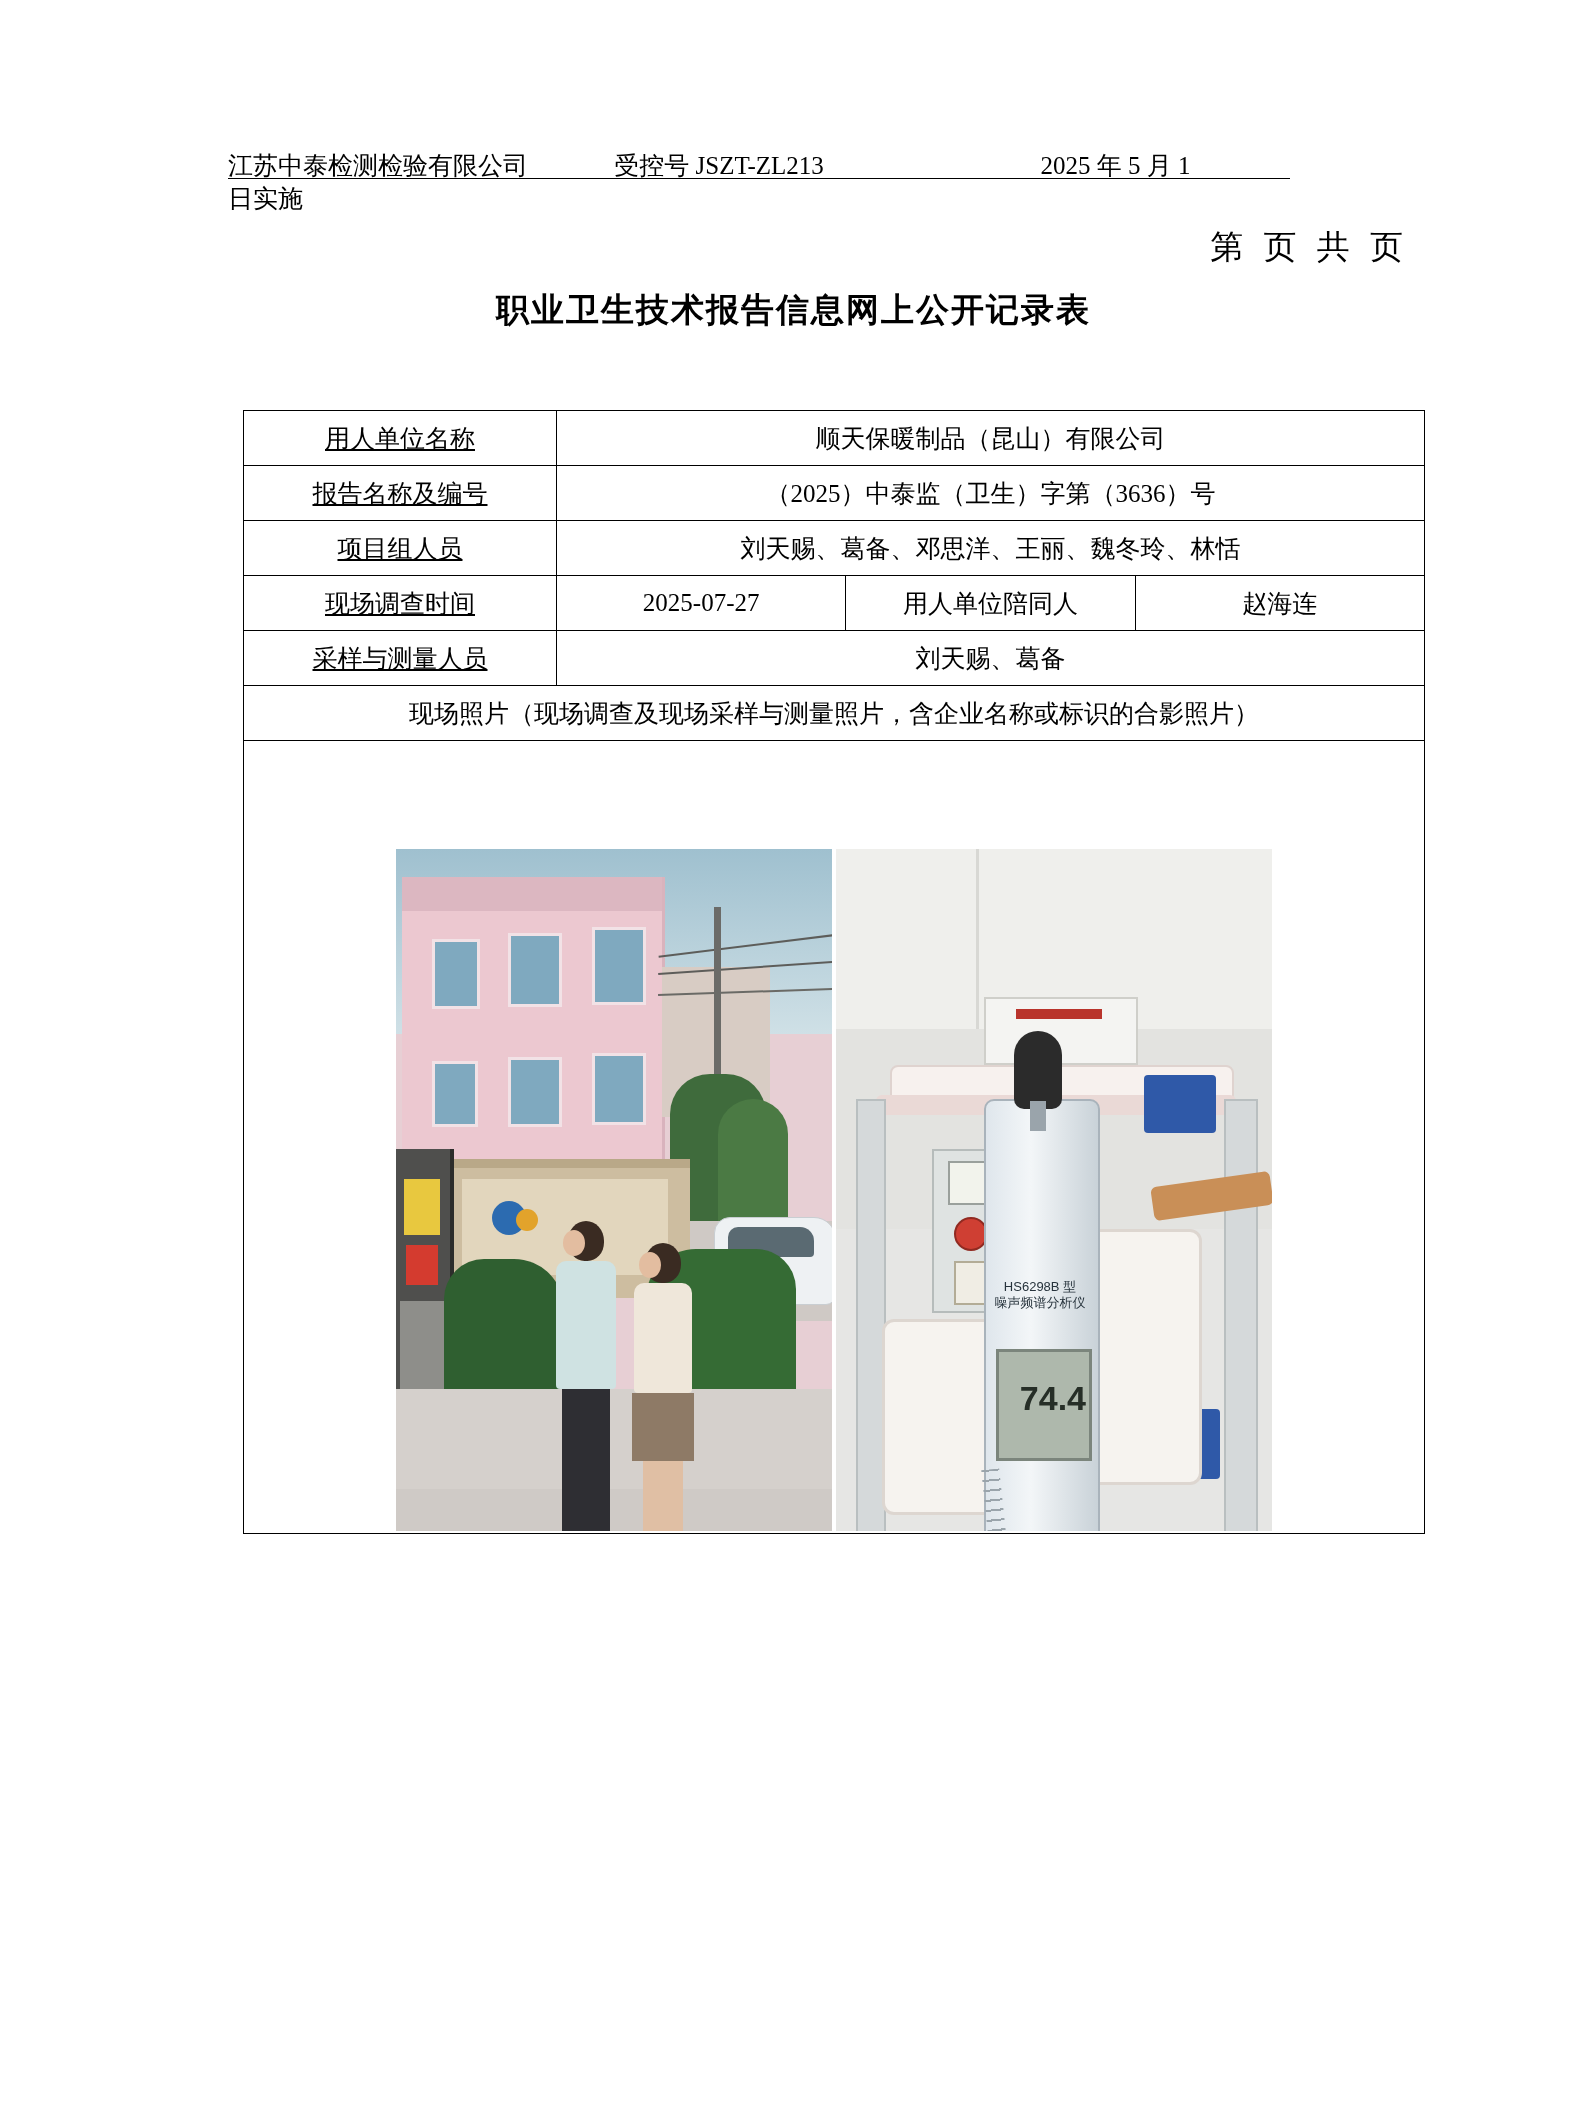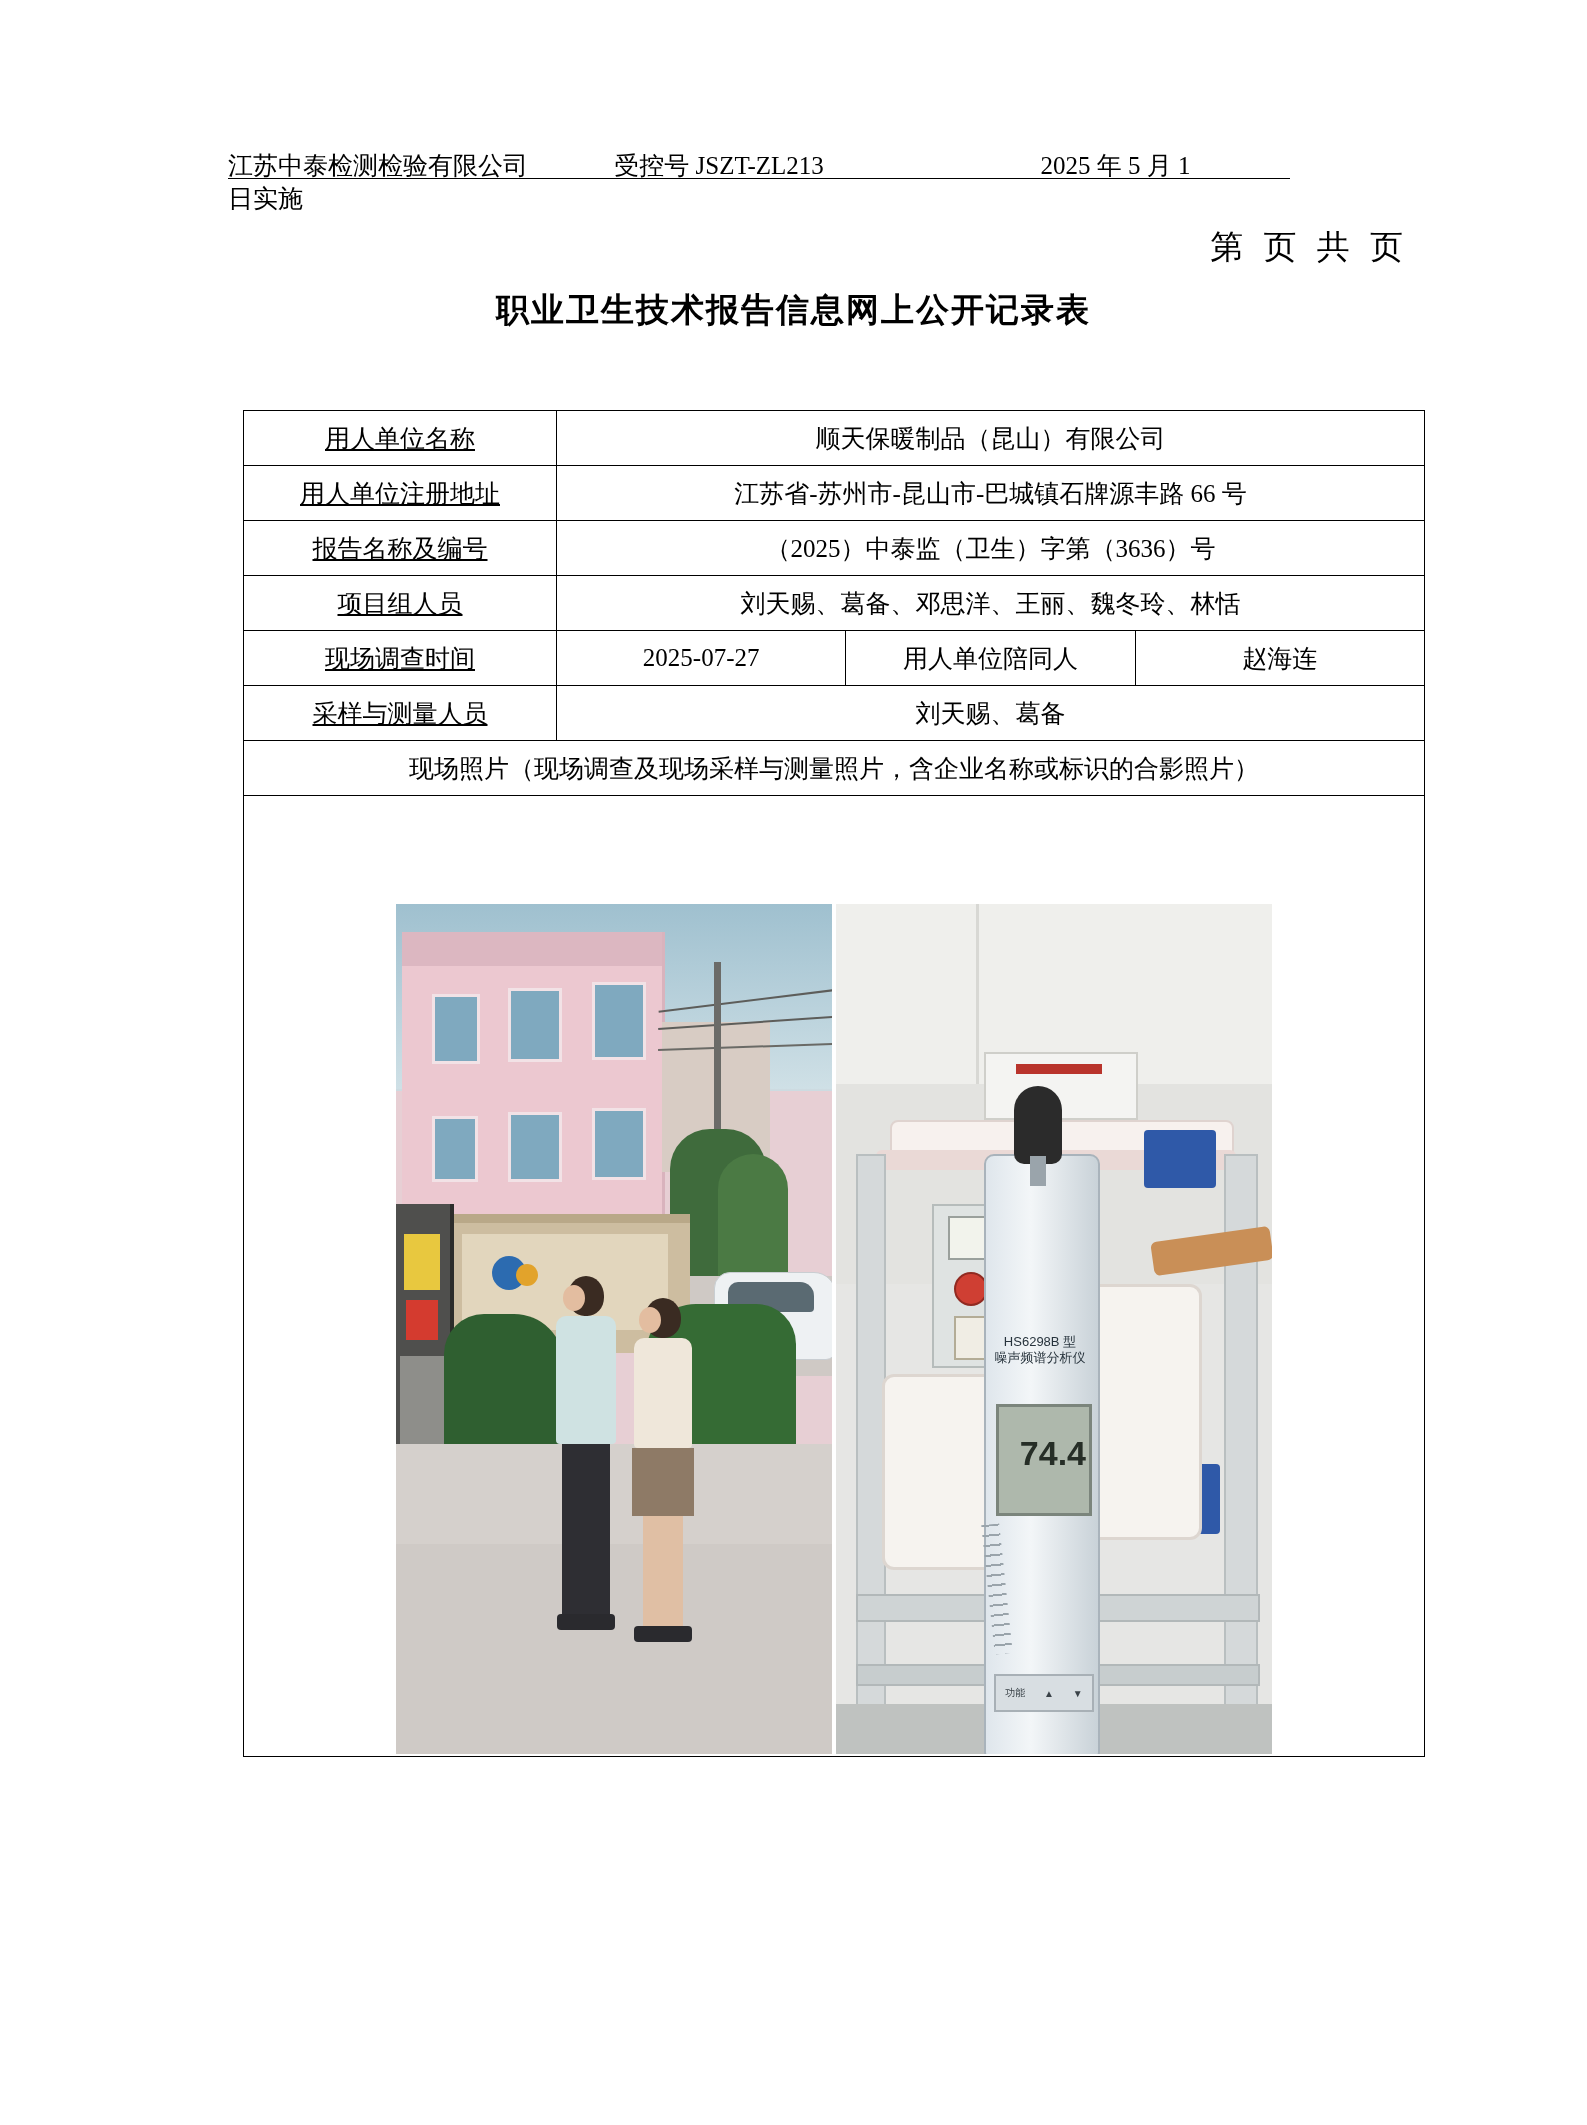--- a/index.html
+++ b/index.html
@@ -126,21 +126,21 @@
   }
   .photos {
     display: flex;
     justify-content: center;
     align-items: flex-start;
     gap: 4px;
     padding-top: 106px;
   }
   .photo {
     width: 436px;
-    height: 850px;
+    height: 682px;
     position: relative;
     overflow: hidden;
   }
 
   
   .p1 {
     background: linear-gradient(#b9cdd6 0%, #cddbe1 22%, #e7cfd4 22%, #e7cfd4 100%);
   }
   .p1 .sky {
     position: absolute; left:0; top:0; width:100%; height:185px;
@@ -460,24 +460,20 @@
   <div class="page-num">第  页 共  页</div>
 
   <div class="doc-title">职业卫生技术报告信息网上公开记录表</div>
 
   <div class="tbl-wrap">
     <table class="main">
       <tbody>
           <tr>
         <td class="label">用人单位名称</td>
         <td colspan="3">顺天保暖制品（昆山）有限公司</td>
-      </tr>
-      <tr>
-        <td class="label">用人单位注册地址</td>
-        <td colspan="3">江苏省-苏州市-昆山市-巴城镇石牌源丰路 66 号</td>
       </tr>
       <tr>
         <td class="label">报告名称及编号</td>
         <td colspan="3">（2025）中泰监（卫生）字第（3636）号</td>
       </tr>
       <tr>
         <td class="label">项目组人员</td>
         <td colspan="3">刘天赐、葛备、邓思洋、王丽、魏冬玲、林恬</td>
       </tr>
       <tr>

